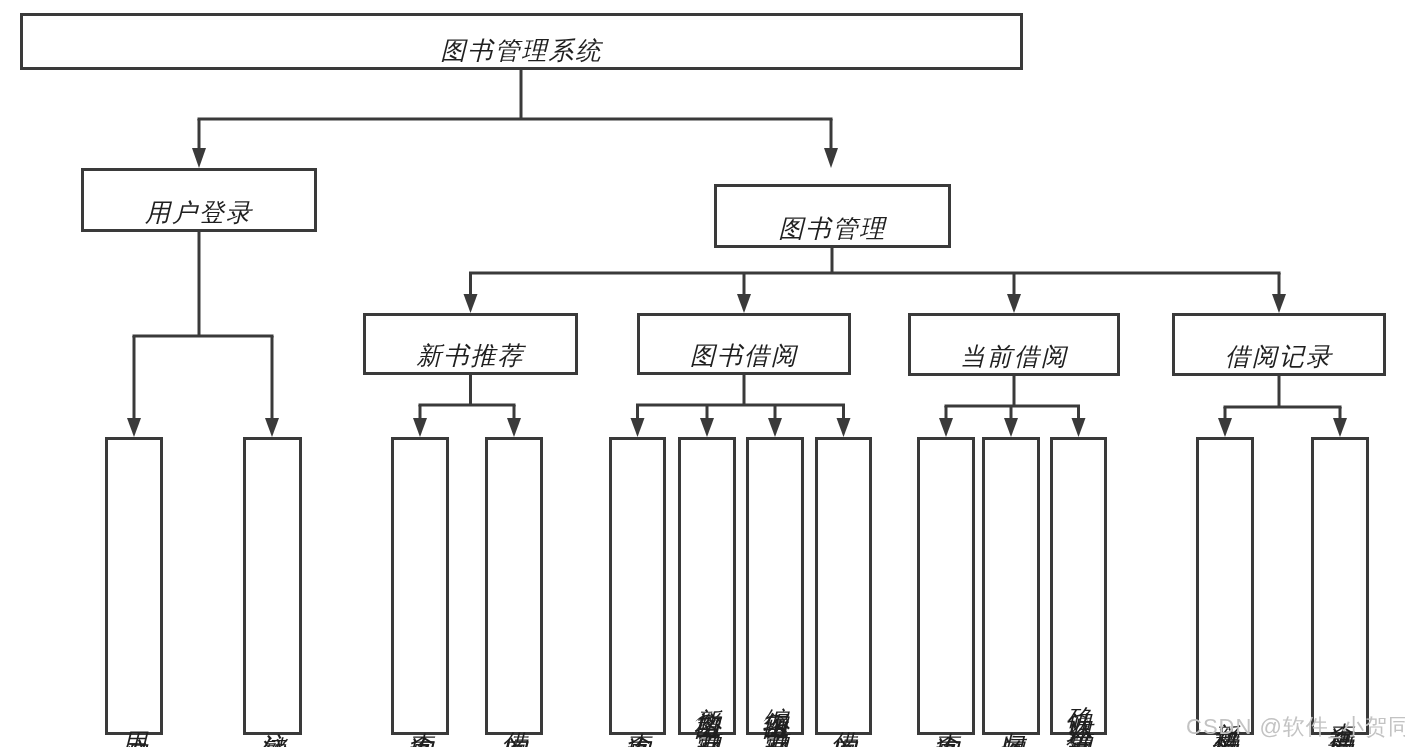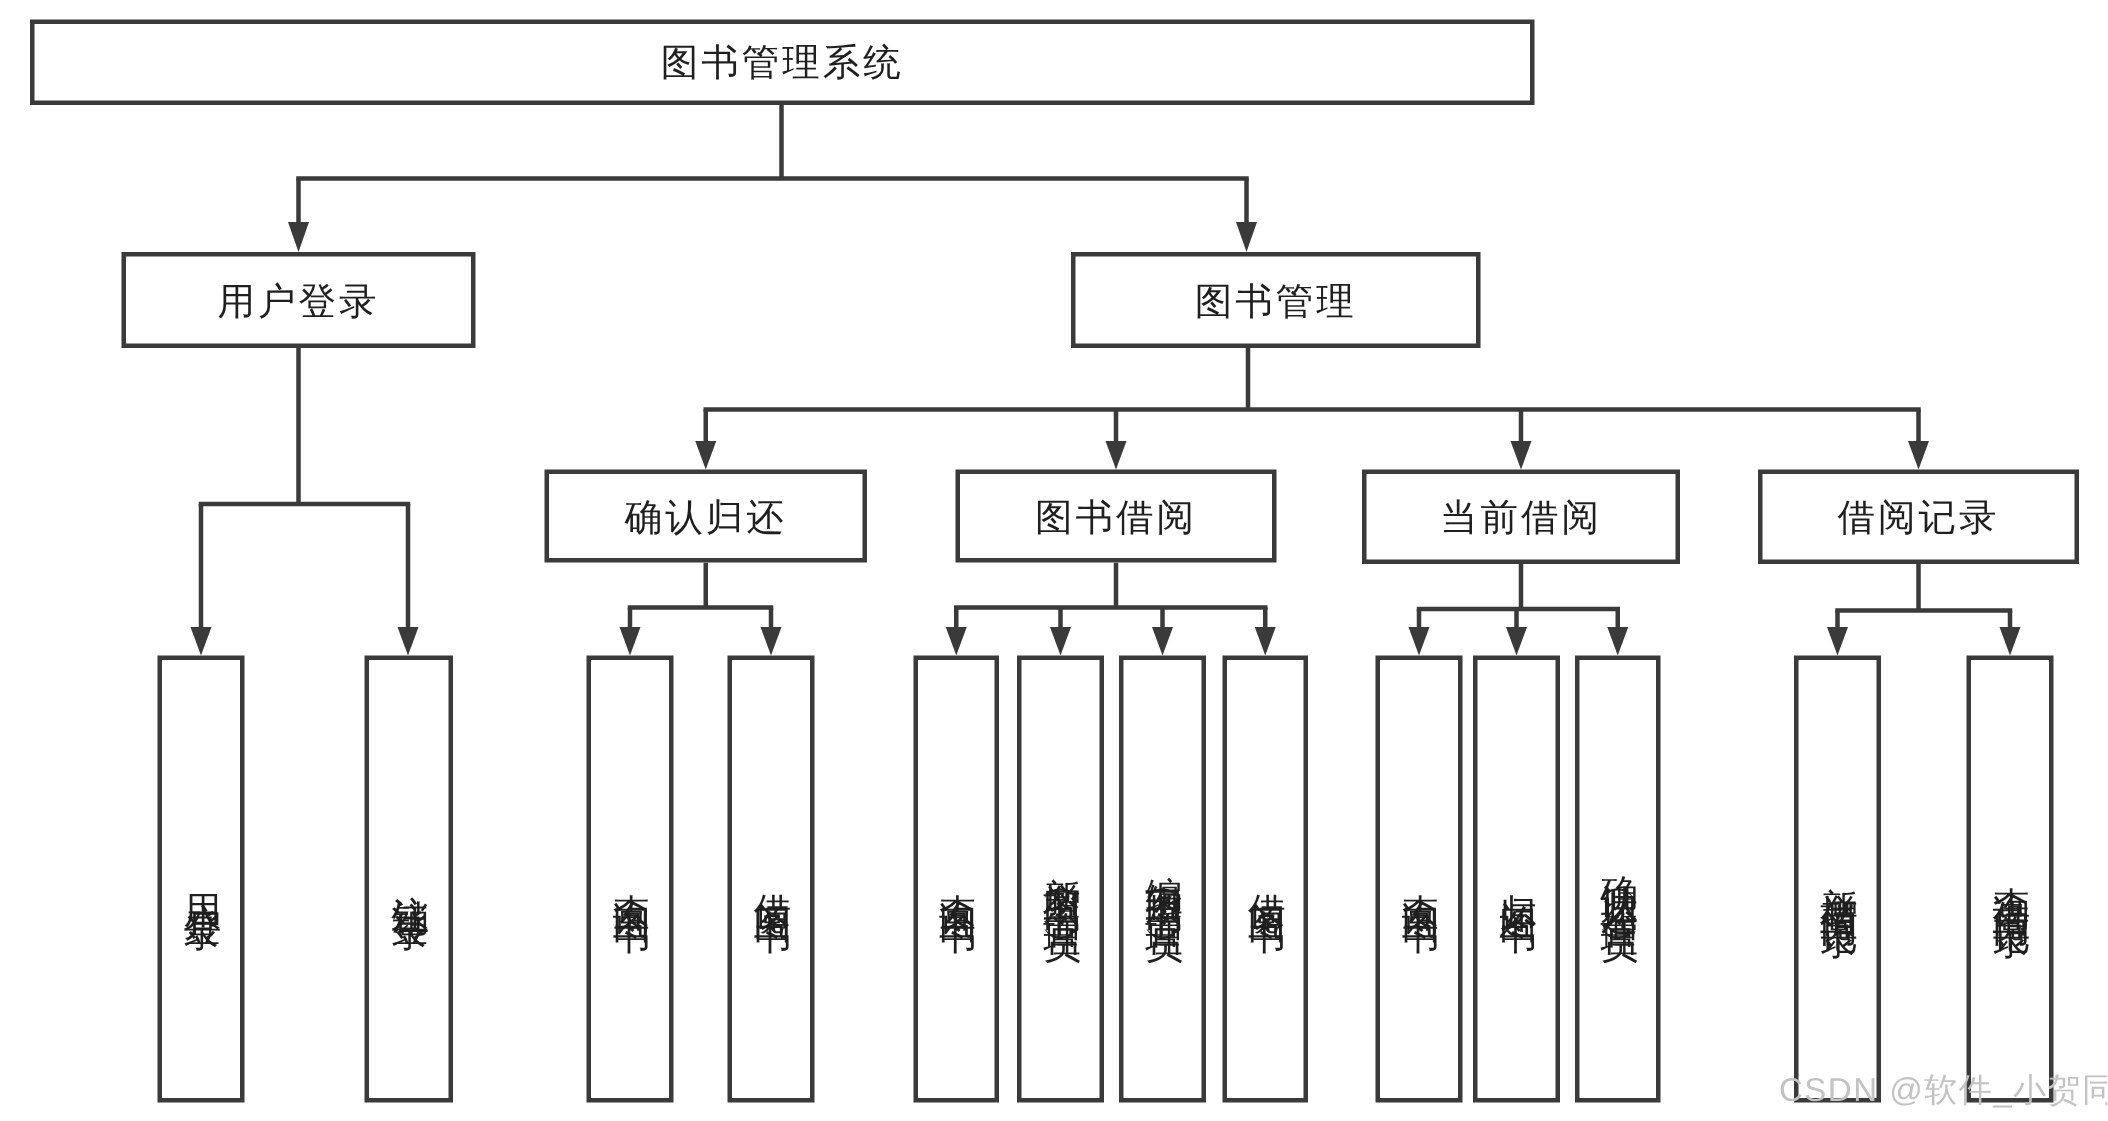--- a/index.html
+++ b/index.html
@@ -31,24 +31,25 @@
   .connectors polygon{
     fill:var(--line);
     stroke:none;
   }
   .node{
     position:absolute;
     box-sizing:border-box;
     background:var(--box-bg);
     border:3px solid var(--line);
     display:flex;
-    align-items:center;
+    align-items:flex-end;
     justify-content:center;
     z-index:2;
     color:var(--text);
+    font-style:italic;
   }
   .node .htext{
     font-size:25px;
     letter-spacing:2px;
     white-space:nowrap;
   }
   .node .vtext{
     writing-mode:vertical-rl;
     text-orientation:mixed;
     font-size:25px;
@@ -148,26 +149,26 @@
     </g>
   </svg>
 
   <div class="node" style="left:20px;top:13px;width:1003px;height:57px">
     <span class="htext">图书管理系统</span>
   </div>
 
   <div class="node" style="left:81px;top:168px;width:236px;height:64px">
     <span class="htext">用户登录</span>
   </div>
-  <div class="node" style="left:714px;top:168px;width:273px;height:64px">
+  <div class="node" style="left:714px;top:184px;width:237px;height:64px">
     <span class="htext">图书管理</span>
   </div>
 
   <div class="node" style="left:363px;top:313px;width:215px;height:62px">
-    <span class="htext">确认归还</span>
+    <span class="htext">新书推荐</span>
   </div>
   <div class="node" style="left:637px;top:313px;width:214px;height:62px">
     <span class="htext">图书借阅</span>
   </div>
   <div class="node" style="left:1172px;top:313px;width:214px;height:63px">
     <span class="htext">借阅记录</span>
   </div>
   <div class="node" style="left:908px;top:313px;width:212px;height:63px">
     <span class="htext">当前借阅</span>
   </div>

